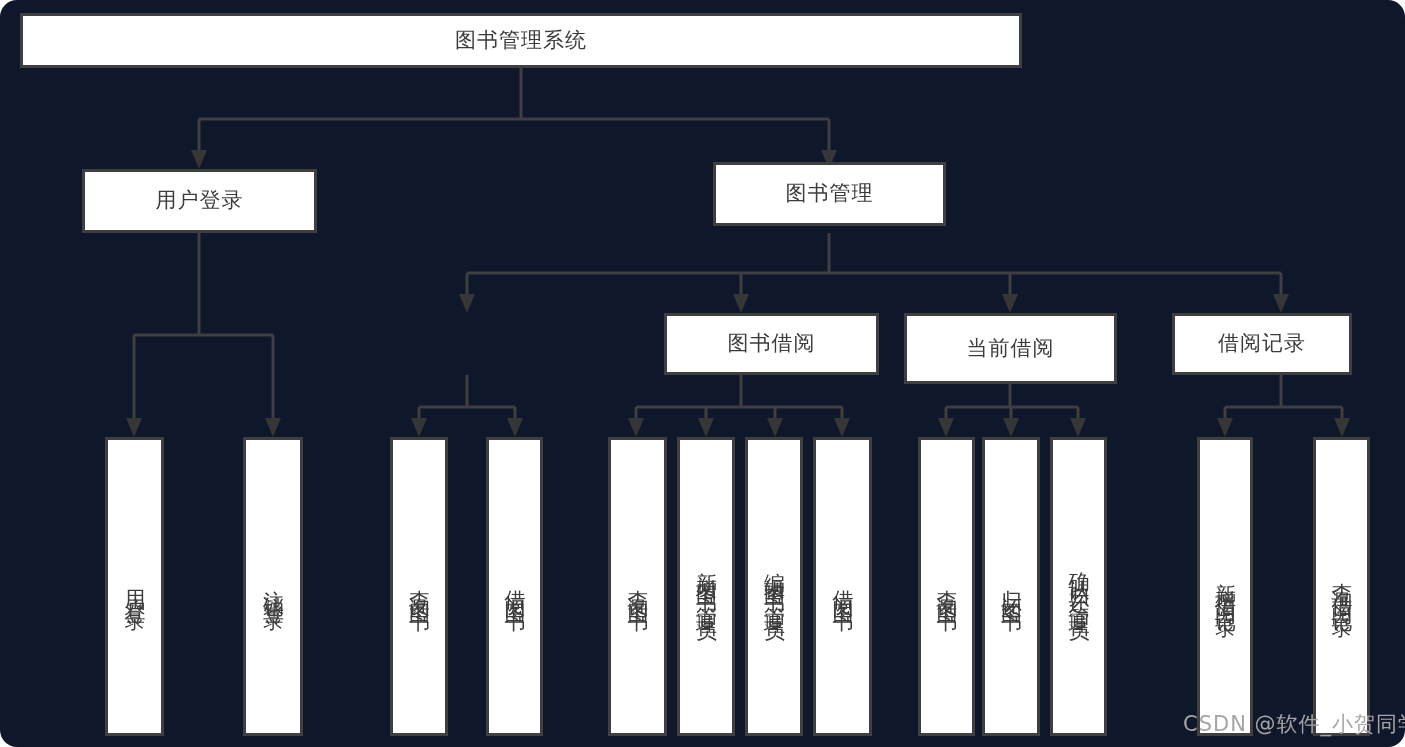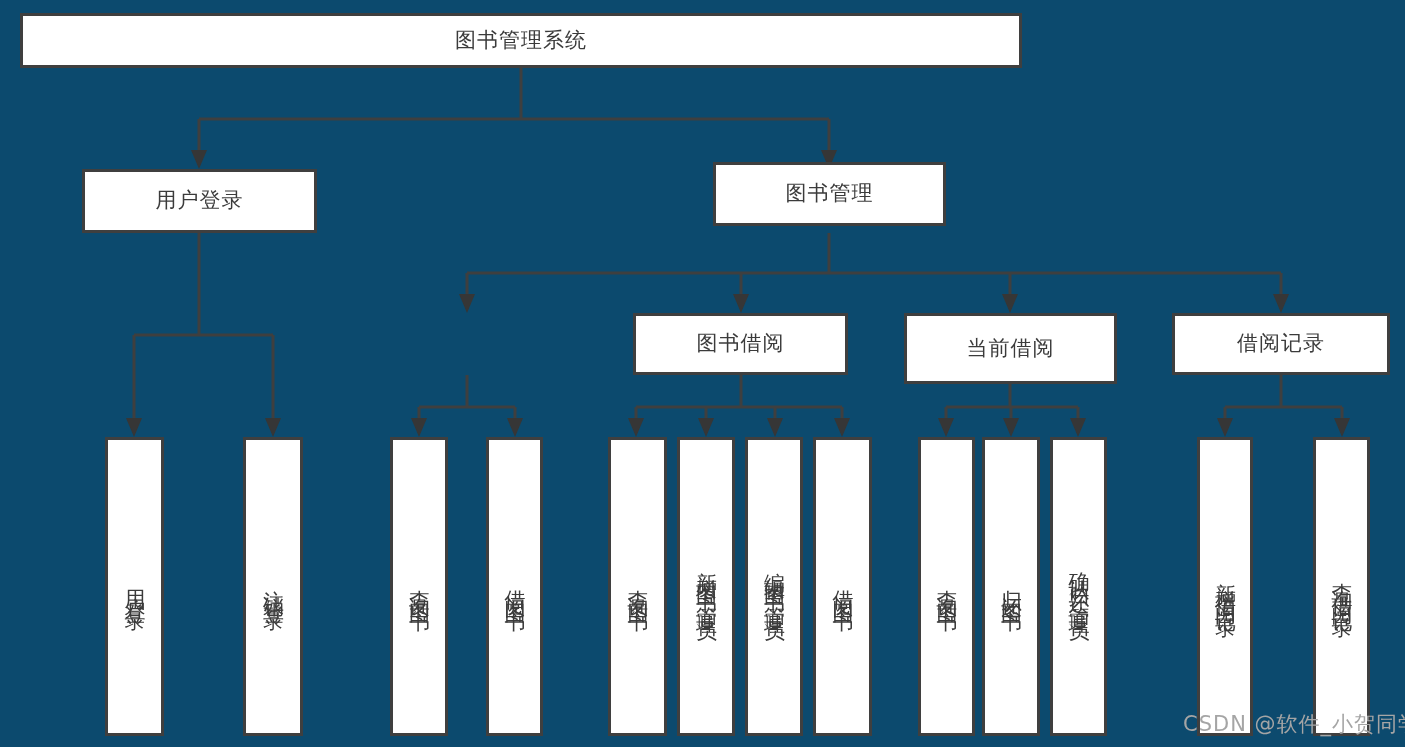--- a/index.html
+++ b/index.html
@@ -1,21 +1,22 @@
 <!DOCTYPE html>
 <html><head>
 <meta charset="utf-8">
 <style>
   html,body{margin:0;padding:0;background:#ffffff;}
   #canvas{
     position:relative;
     width:1405px;height:747px;
-    background:#0c4a6e;
+    background:#0f172a;
     font-family:"DejaVu Sans","Liberation Sans",sans-serif;
     overflow:hidden;
+    border-radius:17px;
   }
   #edges{position:absolute;left:0;top:0;width:1405px;height:747px;}
   #edges path{fill:none;stroke:#3f3f3f;stroke-width:3;}
   #edges polygon{fill:#363636;stroke:none;}
   .node{
     position:absolute;
     box-sizing:border-box;
     background:#ffffff;
     border:3px solid #3f3f3f;
     display:flex;align-items:center;justify-content:center;
@@ -85,27 +86,27 @@
     <span>图书管理系统</span>
   </div>
 
   <div class="node h" style="left:82px;top:169px;width:235px;height:64px">
     <span>用户登录</span>
   </div>
   <div class="node h" style="left:713px;top:162px;width:233px;height:64px">
     <span>图书管理</span>
   </div>
 
-  <div class="node h" style="left:633px;top:313px;width:215px;height:62px">
+  <div class="node h" style="left:664px;top:313px;width:215px;height:62px">
     <span>图书借阅</span>
   </div>
   <div class="node h" style="left:904px;top:313px;width:213px;height:71px">
     <span>当前借阅</span>
   </div>
-  <div class="node h" style="left:1172px;top:313px;width:218px;height:62px">
+  <div class="node h" style="left:1172px;top:313px;width:180px;height:62px">
     <span>借阅记录</span>
   </div>
 
   <div class="node v" style="left:105px;top:437px;width:59px;height:299px">
     <span>用户登录</span>
   </div>
   <div class="node v" style="left:243px;top:437px;width:60px;height:299px">
     <span>注销登录</span>
   </div>
   <div class="node v" style="left:390px;top:437px;width:58px;height:299px">

